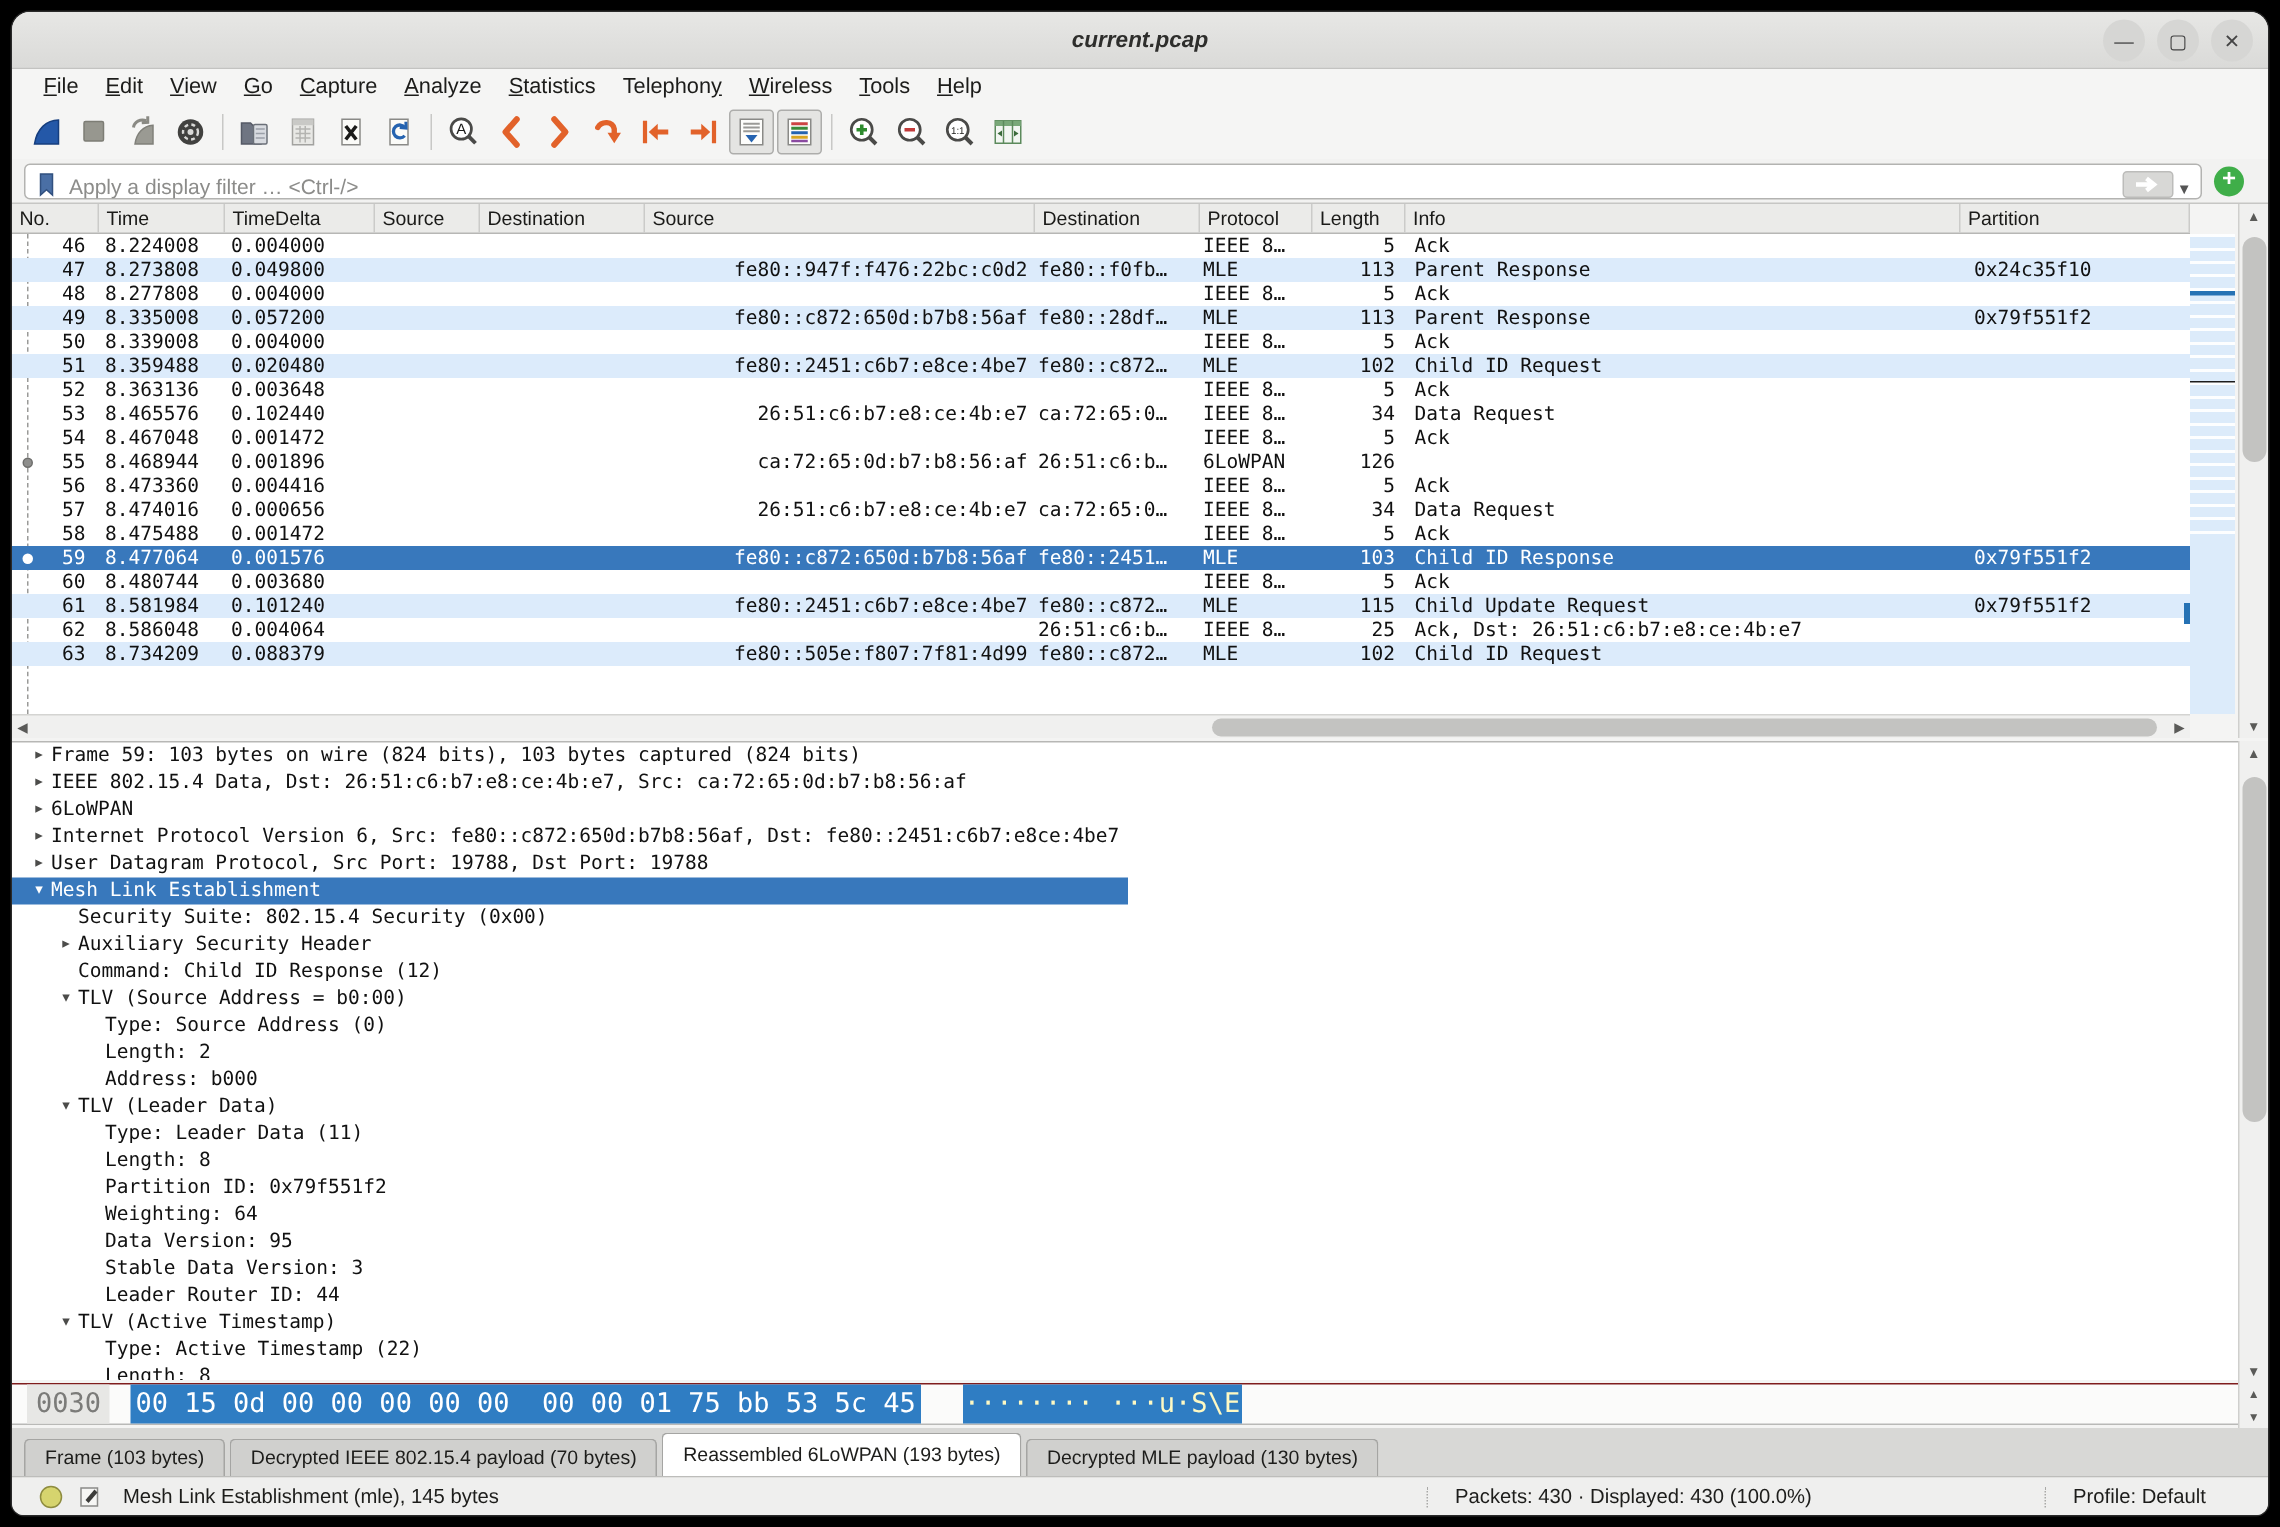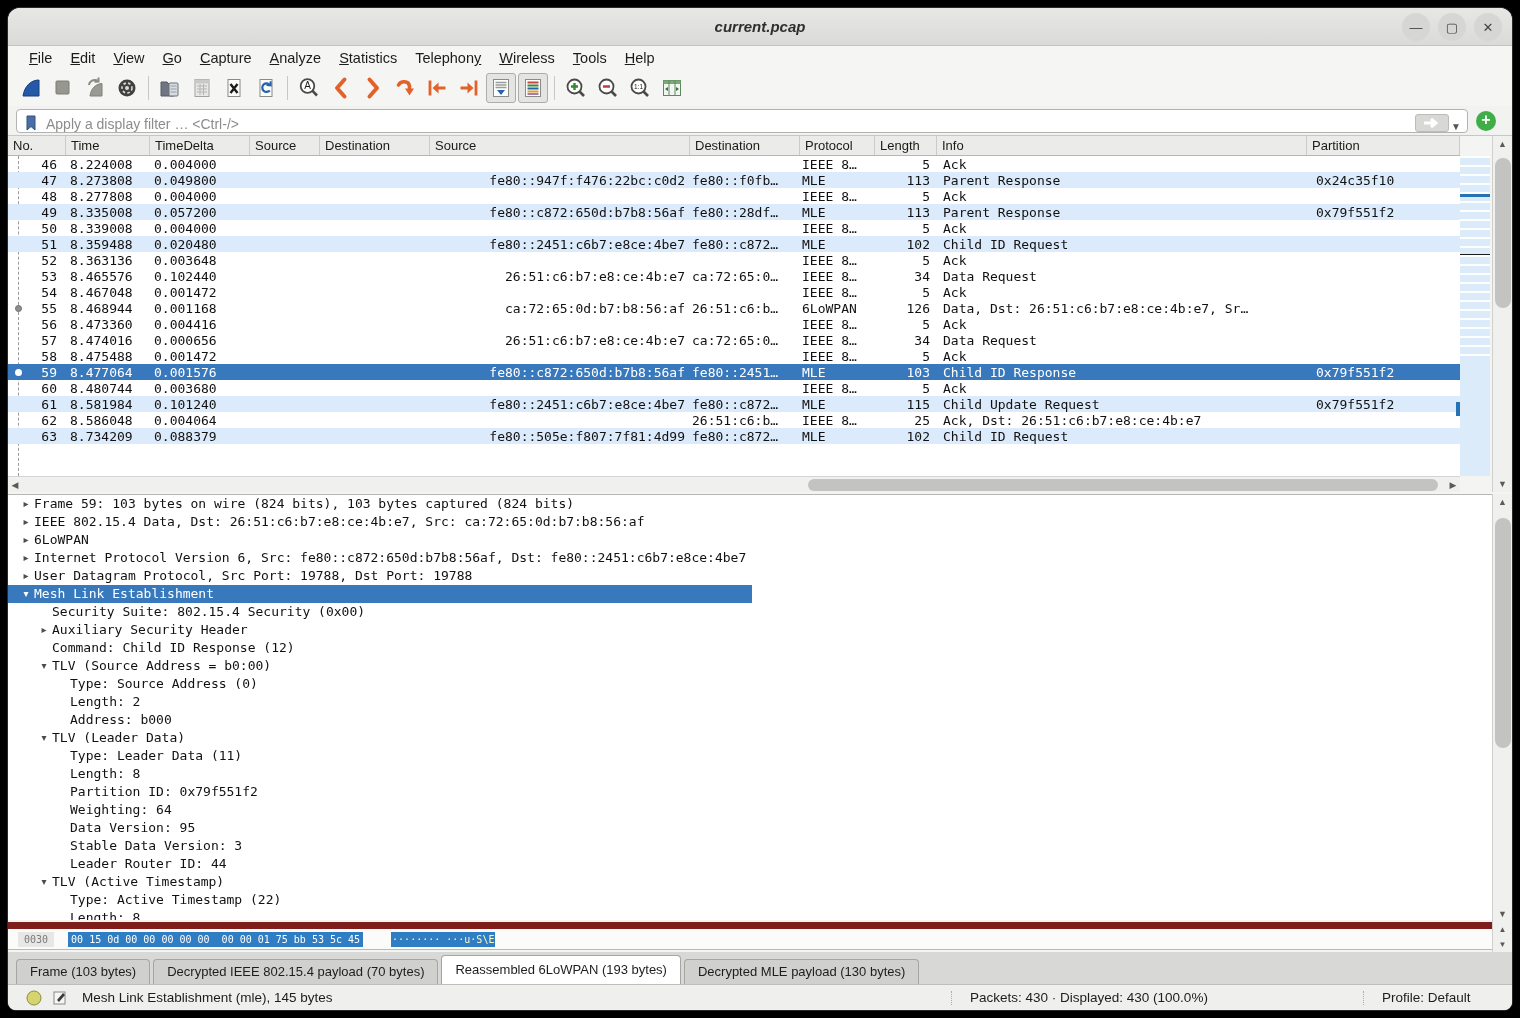--- a/index.html
+++ b/index.html
@@ -97,22 +97,22 @@
   .dline{height:18px;line-height:18px;white-space:nowrap;display:flex;}
   .dline .arrow{width:16px;text-align:center;font-family:"DejaVu Sans",sans-serif;font-size:10px;color:#4c4c4a;flex:0 0 16px;}
   .dline.ind0{padding-left:10px;}
   .dline.ind1{padding-left:28px;}
   .dline.ind2{padding-left:46px;}
   .dline.selected{background:var(--sel);color:#fff;max-width:744px;}
   .dline.selected .arrow{color:#fff;}
 
   
   .hexpane{position:absolute;left:0;top:914px;width:1484px;height:28px;background:#fbfbfa;
-    border-top:7px solid #7f1d1d;border-bottom:1px solid #b9b9b7;
-    font-family:"DejaVu Sans Mono",monospace;font-size:10px;display:flex;align-items:center;}
+    border-top:1px solid #7f1d1d;border-bottom:1px solid #b9b9b7;
+    font-family:"DejaVu Sans Mono",monospace;font-size:18px;display:flex;}
   .hex-offset{color:#7b7b79;background:#e7e7e5;padding:2px 6px;margin-left:10px;}
   .hex-bytes{white-space:pre;background:#2f7dc3;color:#fff;padding:2px 3px;margin-left:14px;}
   .hex-ascii{white-space:pre;background:#2f7dc3;color:#fef9c3;padding:2px 1px;margin-left:28px;}
   .hexscroll{position:absolute;right:0;top:914px;width:20px;height:30px;background:#f0f0ef;border-left:1px solid #cfcfcd;}
   .hexscroll div{height:15px;font-size:8px;color:#5a5a58;text-align:center;line-height:15px;}
 
   
   .tabbar{position:absolute;left:0;top:944px;width:100%;height:33px;background:#d8d8d6;
     display:flex;align-items:flex-end;padding-left:8px;gap:3px;border-bottom:1px solid #bdbdbb;}
   .tab{height:25px;line-height:24px;padding:0 13px;font-size:13px;color:#1d1d1b;background:#d0d0ce;
@@ -445,28 +445,27 @@
           <span class="c-src2"></span>
           <span class="c-dst2"></span>
           <span class="c-proto">IEEE 8…</span>
           <span class="c-len">5</span>
           <span class="c-info">Ack</span>
           <span class="c-part"></span>
         </div>
         <div class="prow">
           <span class="c-no">55<span class="rel-marker dot"></span></span>
           <span class="c-time">8.468944</span>
-          <span class="c-delta">0.001168</span>
+          <span class="c-delta">0.001896</span>
           <span class="c-src1"></span>
           <span class="c-dst1"></span>
           <span class="c-src2">ca:72:65:0d:b7:b8:56:af</span>
           <span class="c-dst2">26:51:c6:b…</span>
           <span class="c-proto">6LoWPAN</span>
           <span class="c-len">126</span>
-          <span class="c-info">Data, Dst: 26:51:c6:b7:e8:ce:4b:e7, Sr…</span>
           <span class="c-part"></span>
         </div>
         <div class="prow">
           <span class="c-no">56</span>
           <span class="c-time">8.473360</span>
           <span class="c-delta">0.004416</span>
           <span class="c-src1"></span>
           <span class="c-dst1"></span>
           <span class="c-src2"></span>
           <span class="c-dst2"></span>

